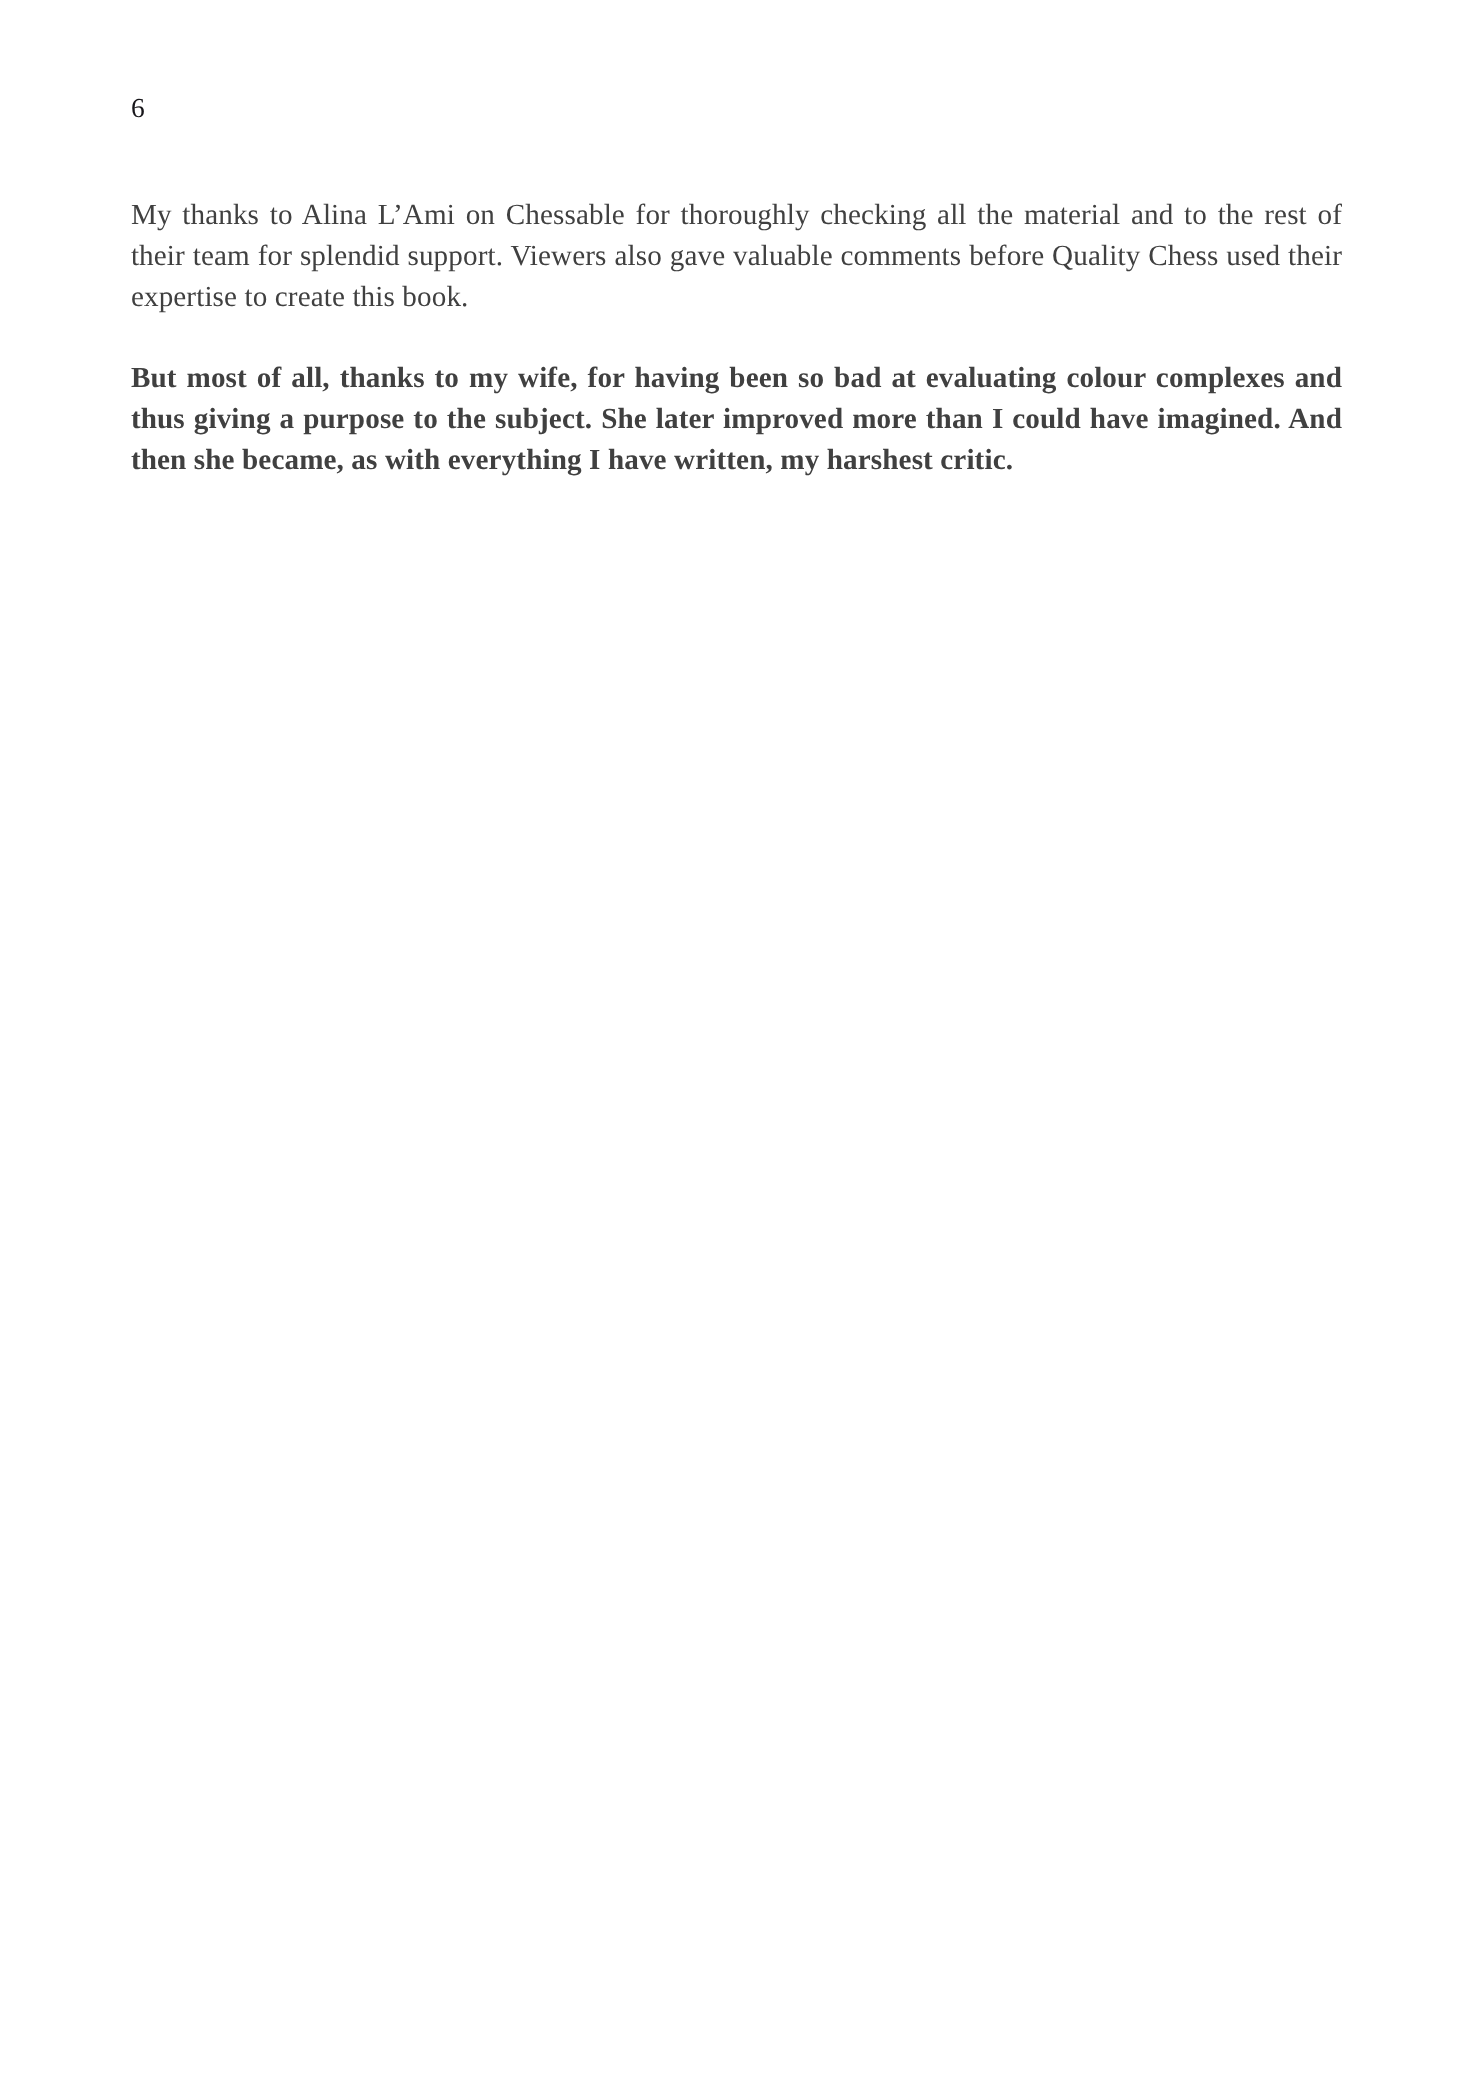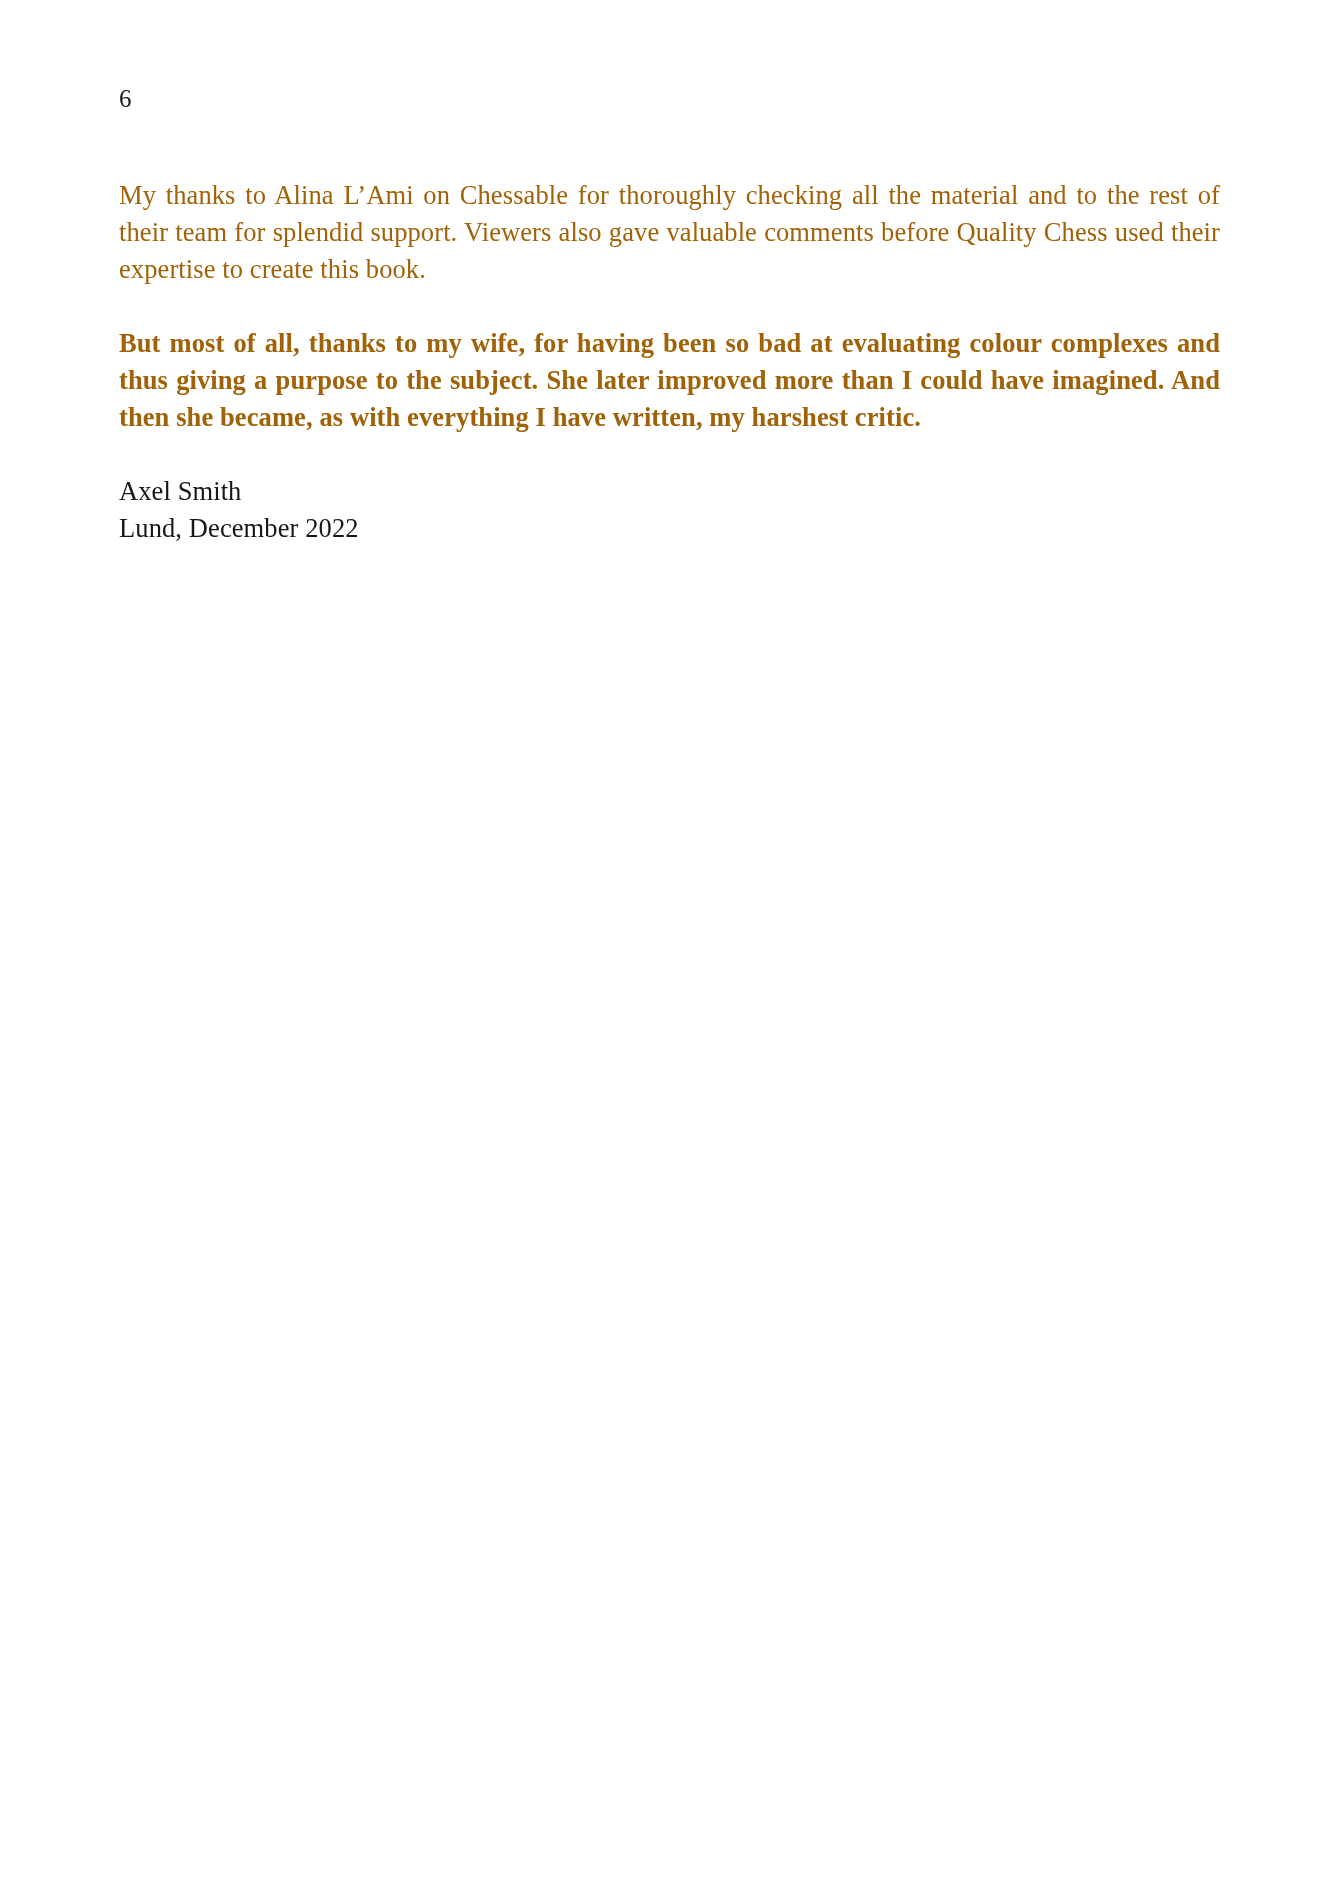--- a/index.html
+++ b/index.html
@@ -37,21 +37,21 @@
   }
   .body-block {
     margin-top: 63px;
   }
   p.para {
     margin: 0 0 0 0;
     font-size: 26.5px;
     line-height: 37px;
     text-align: justify;
     text-justify: inter-word;
-    color: #a16207;
+    color: #404040;
     letter-spacing: 0.1px;
   }
   p.para + p.para {
     margin-top: 37px;
     font-weight: bold;
   }
   .signoff {
     margin-top: 37px;
   }
   .signoff .line {
@@ -67,20 +67,16 @@
 
 <div class="page">
   <div class="content">
 
     <div class="folio">6</div>
 
     <div class="body-block">
       <p class="para">My thanks to Alina L’Ami on Chessable for thoroughly checking all the material and to the rest of their team for splendid support. Viewers also gave valuable comments before Quality Chess used their expertise to create this book.</p>
       <p class="para">But most of all, thanks to my wife, for having been so bad at evaluating colour complexes and thus giving a purpose to the subject. She later improved more than I could have imagined. And then she became, as with everything I have written, my harshest critic.</p>
 
-      <div class="signoff">
-        <div class="line">Axel Smith</div>
-        <div class="line">Lund, December 2022</div>
-      </div>
     </div>
 
   </div>
 </div>
 
 </body></html>

